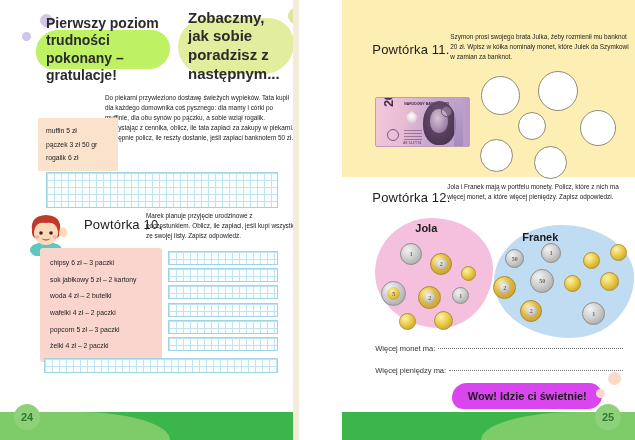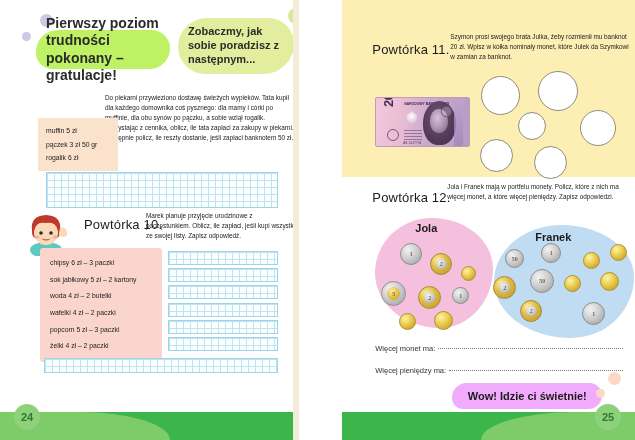--- a/index.html
+++ b/index.html
@@ -47,21 +47,21 @@
     font-weight: bold; line-height: 1.25; color: #2b2b2b;
   }
   .bubble-purple {
     left: 36px; top: 30px; width: 134px; height: 39px;
     background: #bef264; border-radius: 40px 34px 38px 30px;
     font-size: 14px; padding: 0 10px;
   }
   .bubble-green {
     left: 178px; top: 18px; width: 116px; height: 56px;
     background: #e2ee9d; border-radius: 34px 30px 36px 32px;
-    font-size: 11px; padding: 0 10px;
+    font-size: 15px; padding: 0 10px;
   }
 
   .task-head {
     position: absolute; font-size: 13px; color: #1b1b1b;
     font-weight: normal; letter-spacing: .2px;
   }
   .task-text {
     position: absolute; font-size: 6.4px; line-height: 1.55;
     color: #222; text-align: left;
   }
@@ -224,21 +224,21 @@
   .coin-val {
     position: absolute; inset: 0; display: flex;
     align-items: center; justify-content: center;
     font-size: 6px; font-weight: bold; color: #6b6b5a;
     z-index: 2; font-family: "Liberation Serif", serif;
   }
   .coin-val.dark { color: #7a6a2e; }
 
   .bubble-peach {
     position: absolute; left: 110px; top: 383px;
-    width: 150px; height: 26px; background: #f0abfc;
+    width: 150px; height: 26px; background: #d946ef;
     border-radius: 24px 20px 22px 18px;
     display: flex; align-items: center; justify-content: center;
     font-size: 11px; font-weight: bold; color: #1b1b1b;
   }
   .pd1 { position:absolute; right: 14px; top: 372px; width: 13px; height: 13px; border-radius:50%; background:#fbd9c6; }
   .pd2 { position:absolute; right: 30px; top: 389px; width: 9px; height: 9px; border-radius:50%; background:#fbd9c6; }
 </style>
 </head>
 <body>
 
@@ -341,21 +341,21 @@
     <div class="coin-circle" style="left:192px; top:146px; width:33px; height:33px;"></div>
 
     <div class="task-head" style="left:30px; top:190px;">Powtórka 12.</div>
 
     <div class="task-text" style="left:105px; top:182px; width:185px;">Jola i Franek mają w portfelu monety. Policz, które z nich ma więcej monet, a które więcej pieniędzy. Zapisz odpowiedzi.</div>
 
     <div class="blob blob-jola"></div>
     <div class="blob blob-franek"></div>
 
     <div class="blob-label" style="left:73px; top:222px;">Jola</div>
-    <div class="blob-label" style="left:193px; top:231px;">Franek</div>
+    <div class="blob-label" style="left:180px; top:231px;">Franek</div>
 
     <div class="coin coin-silver" style="left:58px; top:243px; width:22px; height:22px;">
         <span class="coin-val">1</span>
       </div>
     <div class="coin coin-bi" style="left:88px; top:253px; width:22px; height:22px;">
         <span class="coin-val dark">2</span>
       </div>
     <div class="coin coin-gold" style="left:119px; top:266px; width:15px; height:15px;"></div>
     <div class="coin coin-5" style="left:39px; top:281px; width:25px; height:25px;">
         <span class="coin-val dark">5</span>

